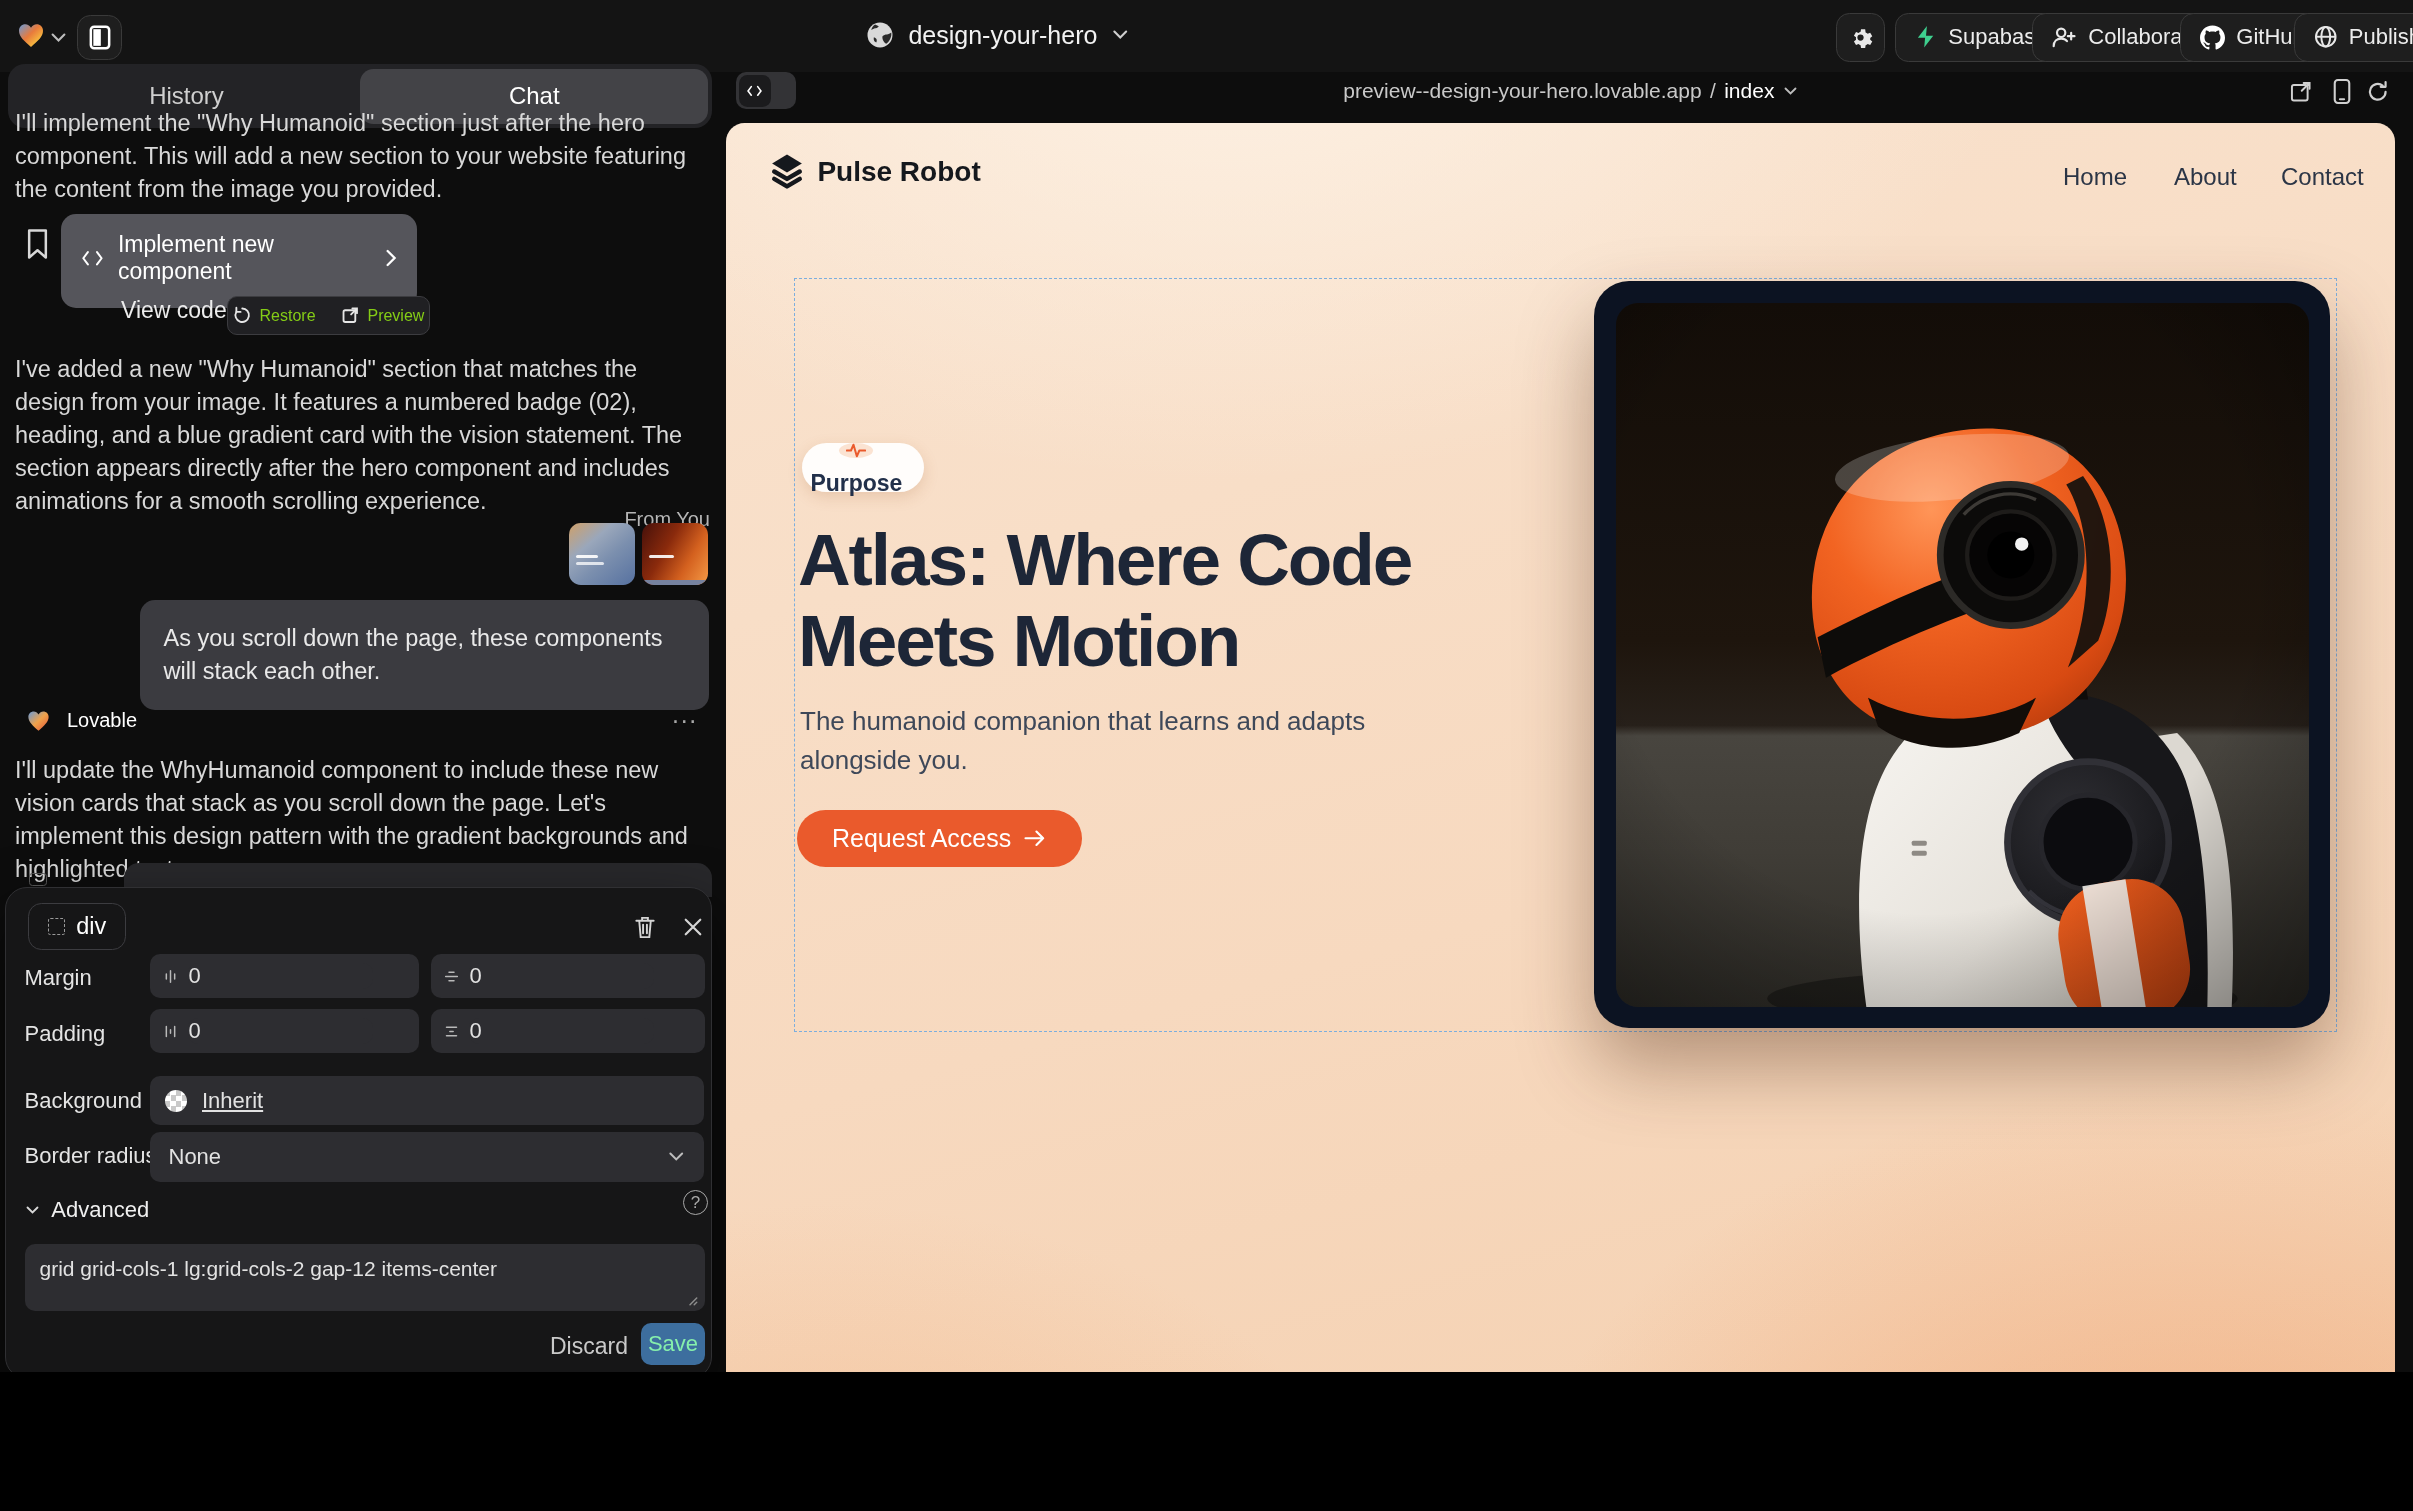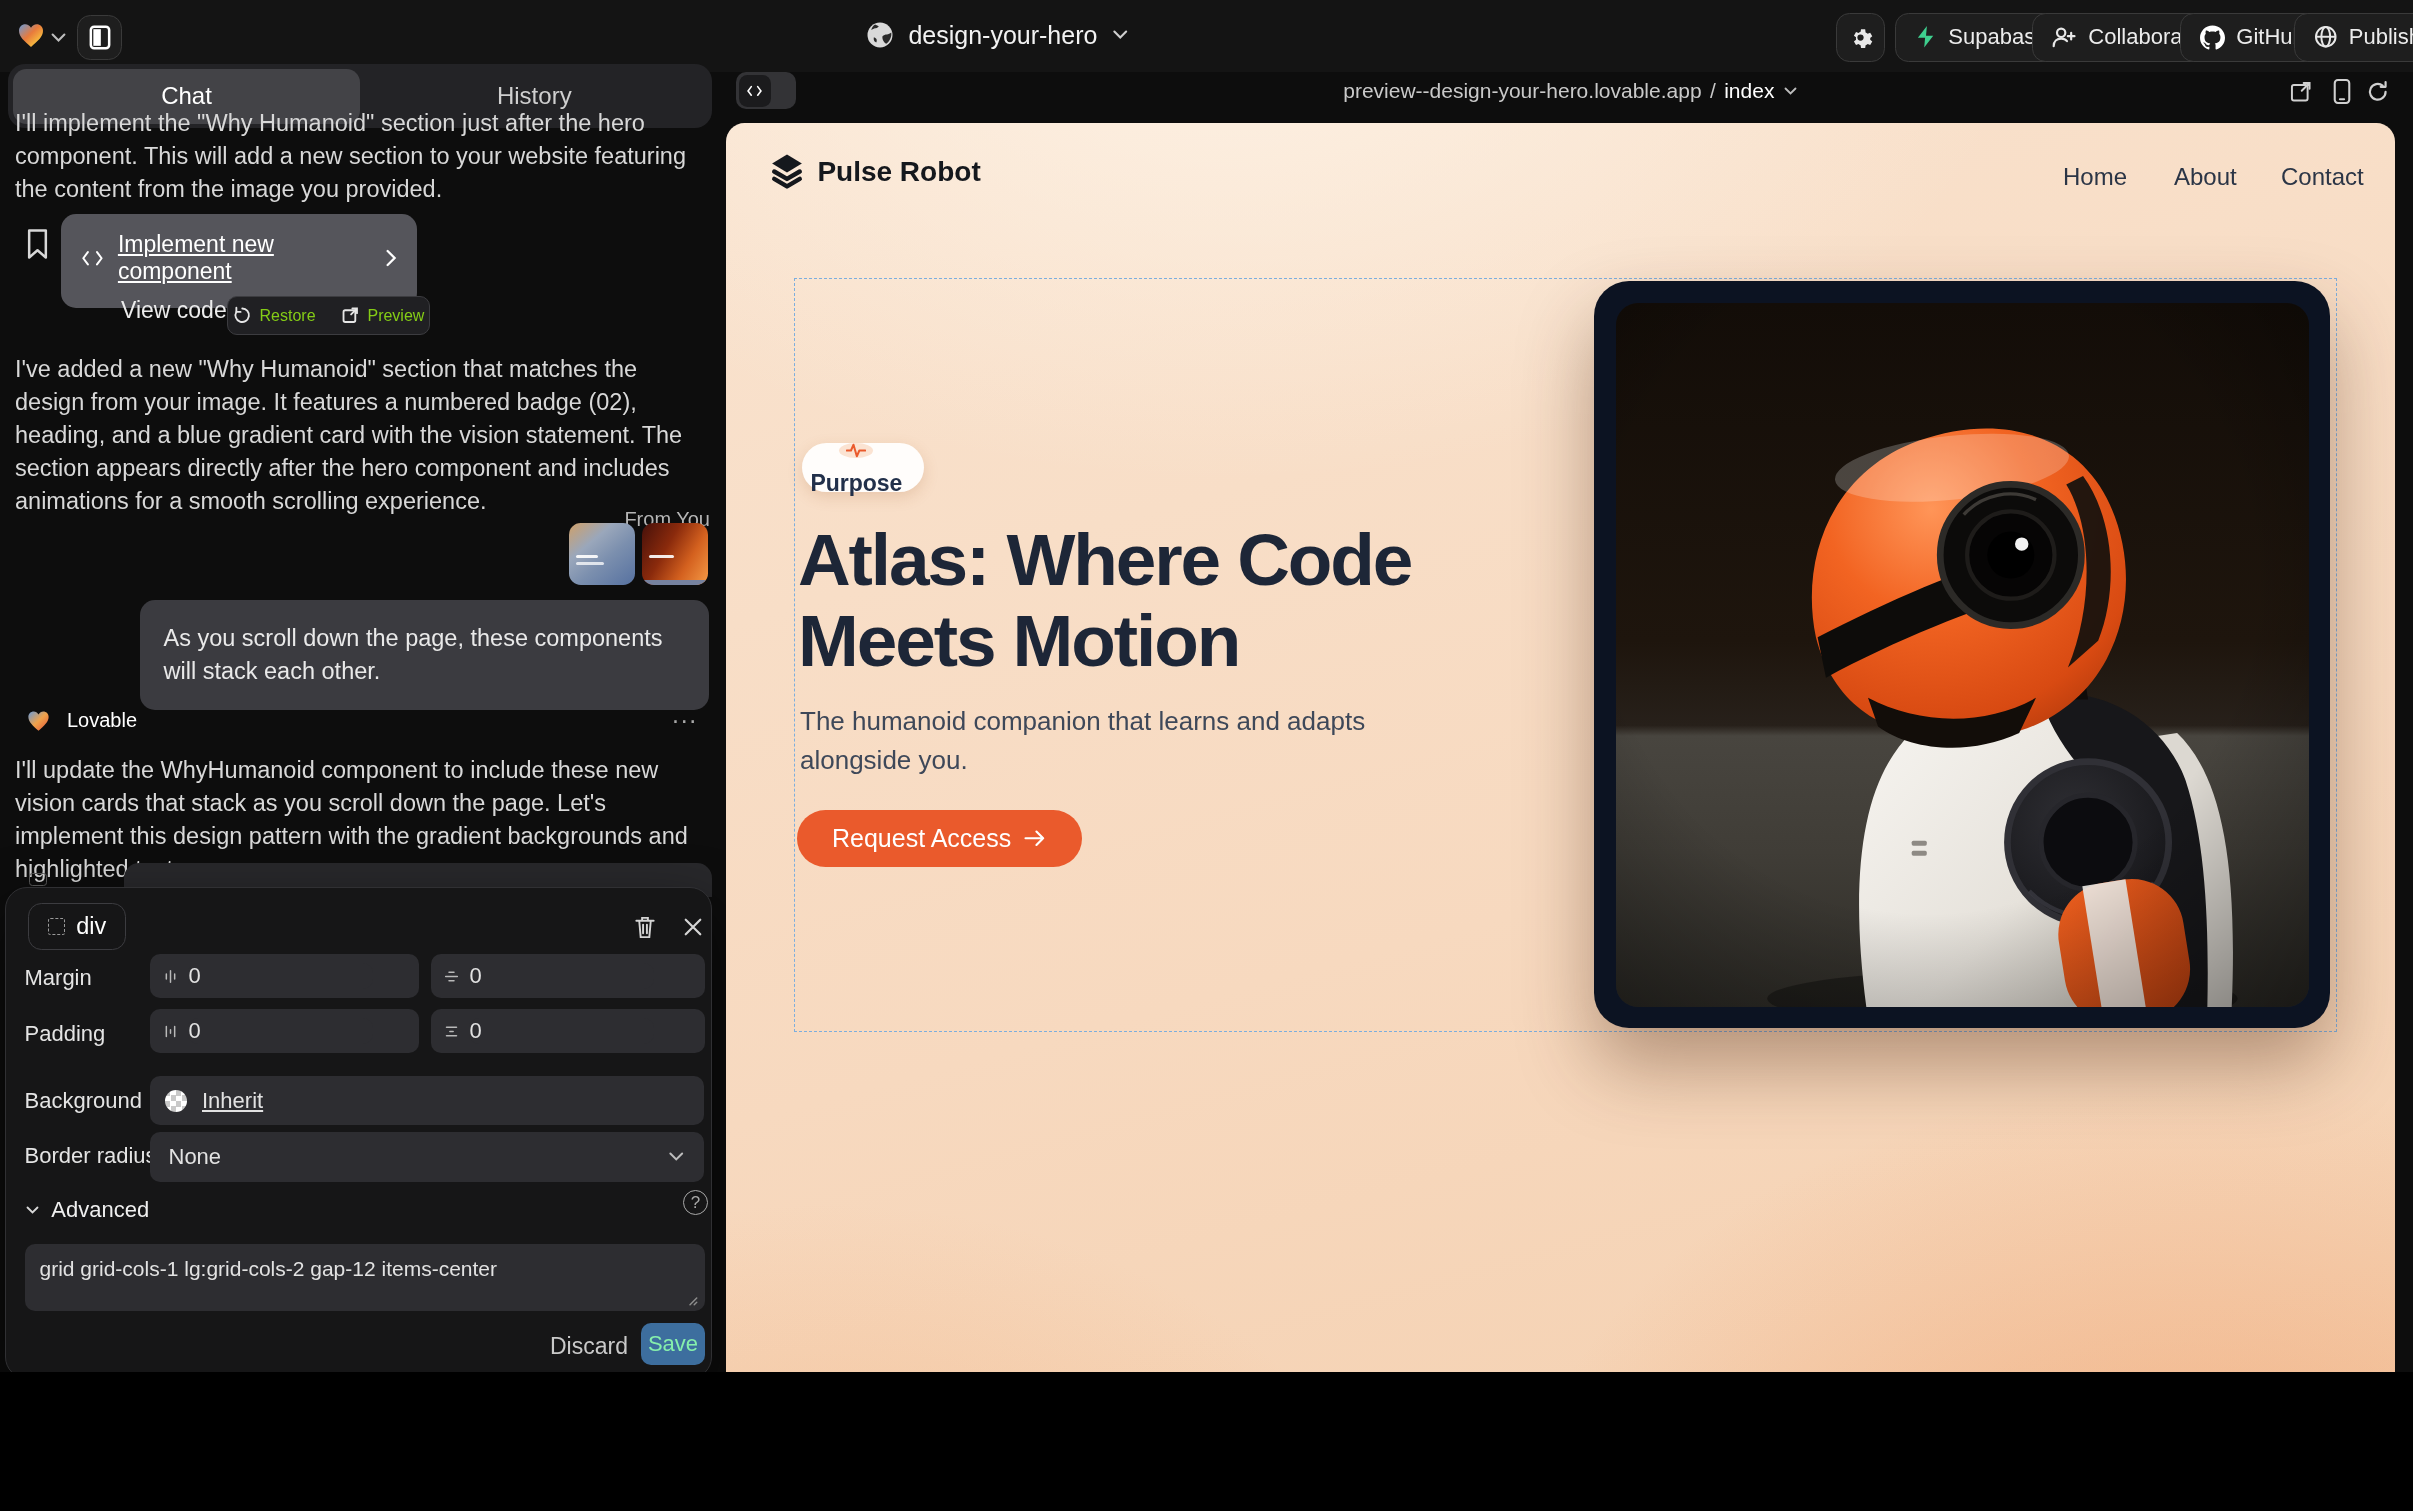--- a/index.html
+++ b/index.html
@@ -140,36 +140,36 @@
       <svg width="23.5" height="23.5" viewBox="0 0 24 24">
         <circle cx="12" cy="12" r="10" fill="none" stroke="#e8e8e8" stroke-width="2"></circle>
         <ellipse cx="12" cy="12" rx="4.5" ry="10" fill="none" stroke="#e8e8e8" stroke-width="2"></ellipse>
         <path d="M2 12 h20" stroke="#e8e8e8" stroke-width="2"></path>
       </svg>
       <span>Publish</span>
     </div>
   </div>
 
   <div class="abs tabbar">
+    <div class="tab">
+      <span>History</span>
+    </div>
     <div class="tab active">
       <span>Chat</span>
-    </div>
-    <div class="tab">
-      <span>History</span>
     </div>
   </div>
 
   <div class="abs chat-text" style="left:15px; top:107px; width:694px;">I'll implement the "Why Humanoid" section just after the hero component. This will add a new section to your website featuring the content from the image you provided.</div>
 
   <svg class="abs" style="left:25px; top:228px;" width="25" height="32" viewBox="0 0 24 30">
     <path d="M4 2 h16 v26 l-8 -7 -8 7 z" fill="none" stroke="#d8d8d8" stroke-width="2.4" stroke-linejoin="round"></path>
   </svg>
 
   <div class="abs comp-card">
-    <div class="row" style="gap:14px;text-decoration:underline;">
+    <div class="row" style="gap:14px;">
       <svg width="25" height="18.5" viewBox="0 0 30 22">
         <path d="M9 3 L3 11 L9 19 M21 3 L27 11 L21 19" stroke="#fff" stroke-width="2.6" fill="none" stroke-linecap="round" stroke-linejoin="round"></path>
       </svg>
       <span style="font-size:23px; font-weight:500;">Implement new component</span>
       <svg style="margin-left:auto;" width="13.4" height="20" viewBox="0 0 14 22">
         <path d="M3 3 L11 11 L3 19" stroke="#fff" stroke-width="2.6" fill="none" stroke-linecap="round"></path>
       </svg>
     </div>
     <div style="margin:11.8px 0 0 40px; font-size:23px; color:#ececec;">View code</div>
   </div>

